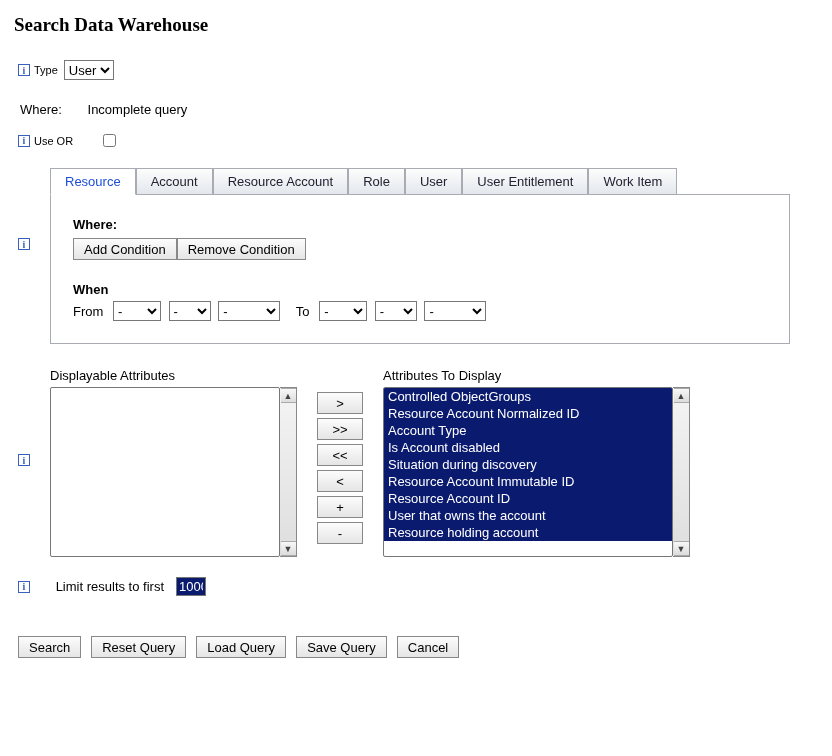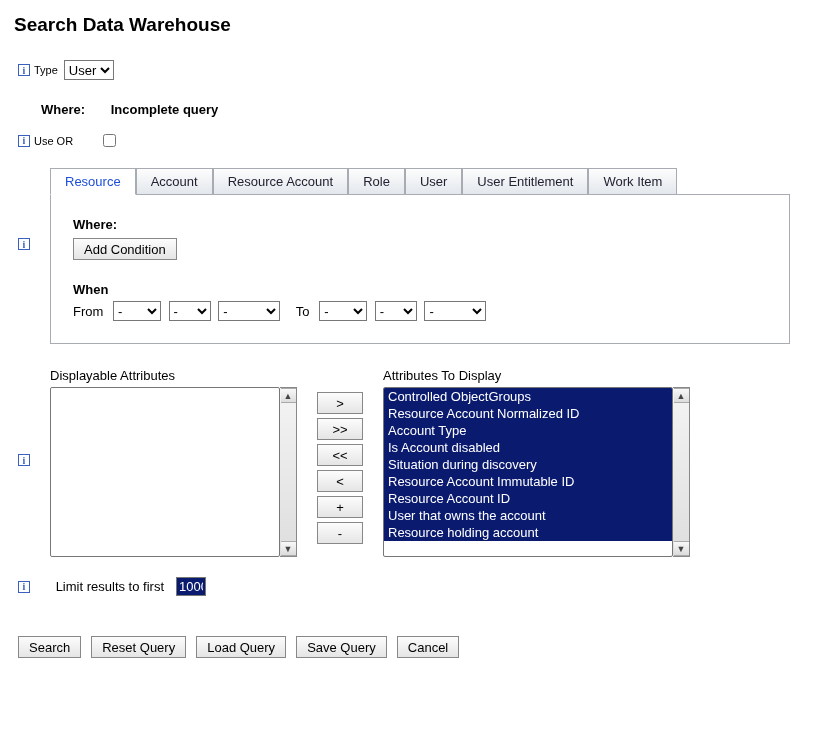--- a/index.html
+++ b/index.html
@@ -9,20 +9,21 @@
     margin: 0;
     padding: 14px;
     background: #fff;
     color: #000;
     width: 832px;
   }
   h2.page-title {
     font-size: 19px;
     font-weight: bold;
     margin: 0 0 24px 0;
+    font-family: Liberation Serif, serif;
   }
   .row { display: flex; align-items: center; }
   .info-icon {
     display: inline-flex;
     align-items: center;
     justify-content: center;
     width: 12px;
     height: 12px;
     border: 1px solid #3a5fbc;
     color: #3a5fbc;
@@ -33,21 +34,21 @@
   }
   .label { font-size: 11px; margin-right: 6px; }
   .bold { font-weight: bold; }
   select.win-select {
     font-size: 13px;
     background: #fff;
     border: 1px solid #777;
     height: 20px;
   }
   .type-row { margin-bottom: 22px; margin-left: 4px; }
-  .where-row { margin-left: 27px; margin-bottom: 14px; font-size: 13px; font-weight: bold; }
+  .where-row { margin-left: 6px; margin-bottom: 14px; font-size: 13px; }
   .where-row .where-lbl { margin-right: 22px; }
   .useor-row { margin-left: 4px; margin-bottom: 18px; }
   .useor-row input[type=checkbox] { margin-left: 24px; }
 
   
   .tabs-wrap { margin-left: 36px; width: 740px; }
   .tab-bar { display: flex; }
   .tab {
     padding: 5px 14px;
     font-size: 13px;
@@ -185,20 +186,21 @@
     <div class="tab">Resource Account</div>
     <div class="tab">Role</div>
     <div class="tab">User</div>
     <div class="tab">User Entitlement</div>
     <div class="tab">Work Item</div>
   </div>
   <div class="tab-panel">
     <div class="bold">Where:</div>
     <div class="cond-btns">
       <button class="btn">Add Condition</button>
+      <button class="btn">Remove Condition</button>
     </div>
     <div class="bold">When</div>
     <div class="when-row" style="margin-top:4px;">
       <span class="from-lbl">From</span>
       <select class="win-select" style="width:48px"><option>-</option></select>
       <select class="win-select" style="width:42px"><option>-</option></select>
       <select class="win-select" style="width:62px"><option>-</option></select>
       <span class="to-lbl">To</span>
       <select class="win-select" style="width:48px"><option>-</option></select>
       <select class="win-select" style="width:42px"><option>-</option></select>

